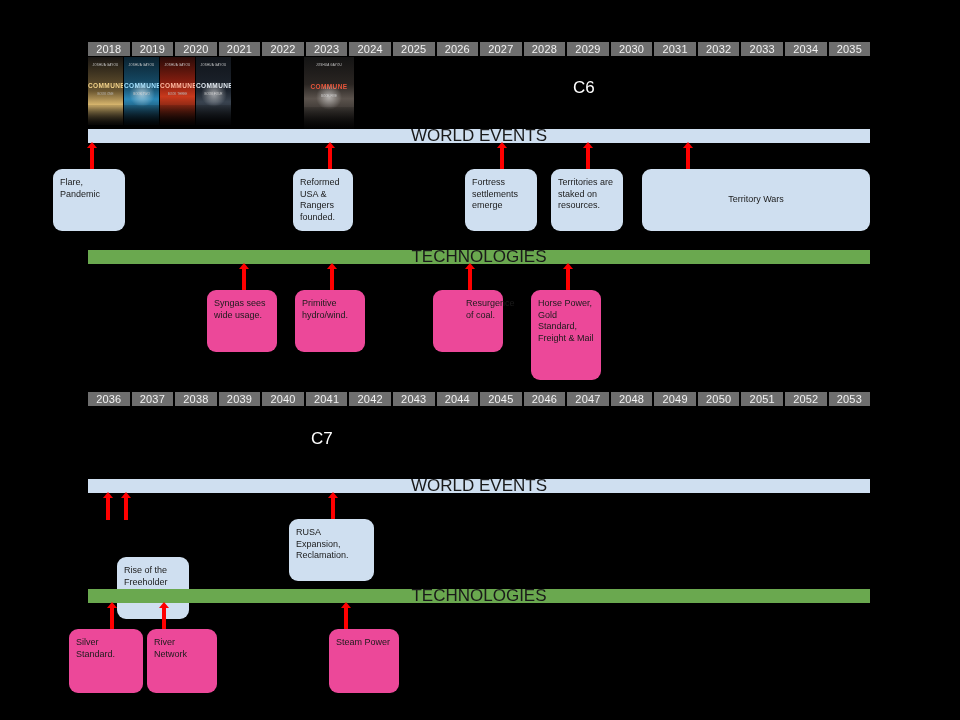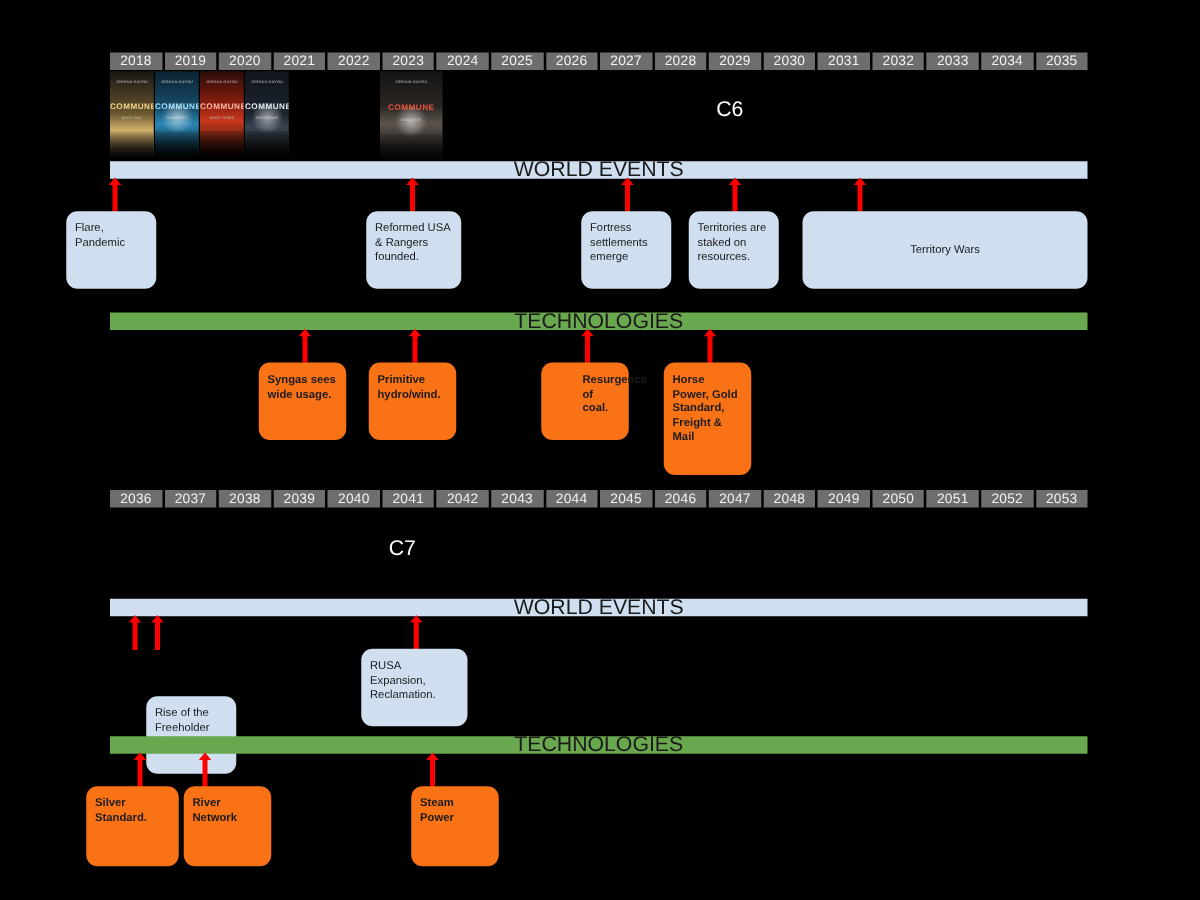--- a/index.html
+++ b/index.html
@@ -55,21 +55,21 @@
   .tick{position:absolute;width:4px;background:#ff0000;}
   .tick::before{content:"";position:absolute;left:-3px;top:-5px;
      border-left:5px solid transparent;border-right:5px solid transparent;
      border-bottom:6px solid #ff0000;}
 
   
   .box{position:absolute;border-radius:9px;font-size:9px;line-height:11.5px;
        color:#1b1b1b;padding:8px 7px;box-sizing:border-box;
        box-shadow:1px 1px 2px rgba(0,0,0,.55);}
   .box.ev{background:#cfdff0;}
-  .box.tc{background:#f97316;font-weight:bold;}
+  .box.tc{background:#ec4899;}
   .box.center{display:flex;align-items:center;justify-content:center;
               text-align:center;padding:0;}
 </style>
 </head>
 <body>
 
 <div id="stage">
 
   <div class="year-strip" style="left:88px;top:42px;width:782px;">
     <div class="year-cell">2018</div>
@@ -135,21 +135,21 @@
 
   <div class="band events" style="left:88px;top:129px;width:782px;">WORLD EVENTS</div>
 
   <div class="tick" style="left:90px;top:147px;height:23px;"></div>
   <div class="tick" style="left:328px;top:147px;height:23px;"></div>
   <div class="tick" style="left:500px;top:147px;height:23px;"></div>
   <div class="tick" style="left:586px;top:147px;height:23px;"></div>
   <div class="tick" style="left:686px;top:147px;height:23px;"></div>
 
   <div class="box ev" style="left:53px;top:169px;width:72px;height:62px;">Flare, Pandemic</div>
-  <div class="box ev" style="left:293px;top:169px;width:76px;height:62px;">Reformed USA &amp; Rangers founded.</div>
+  <div class="box ev" style="left:293px;top:169px;width:60px;height:62px;">Reformed USA &amp; Rangers founded.</div>
   <div class="box ev" style="left:465px;top:169px;width:72px;height:62px;">Fortress settlements emerge</div>
   <div class="box ev" style="left:551px;top:169px;width:72px;height:62px;">Territories are staked on resources.</div>
   <div class="box ev center" style="left:642px;top:169px;width:228px;height:62px;">Territory Wars</div>
 
   <div class="band tech" style="left:88px;top:250px;width:782px;">TECHNOLOGIES</div>
 
   <div class="tick" style="left:242px;top:268px;height:23px;"></div>
   <div class="tick" style="left:330px;top:268px;height:23px;"></div>
   <div class="tick" style="left:468px;top:268px;height:23px;"></div>
   <div class="tick" style="left:566px;top:268px;height:23px;"></div>

